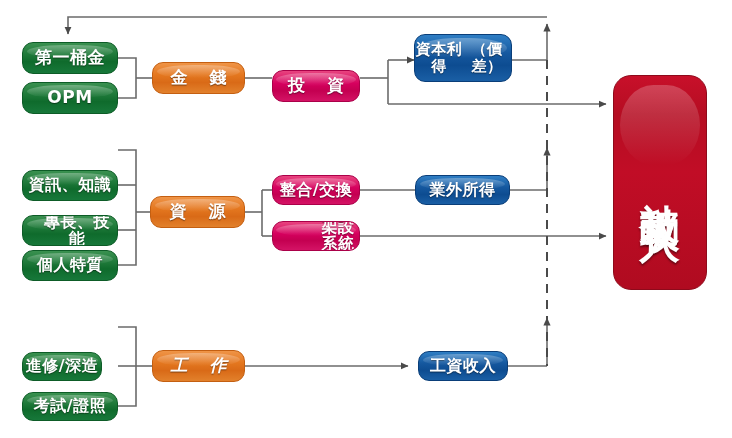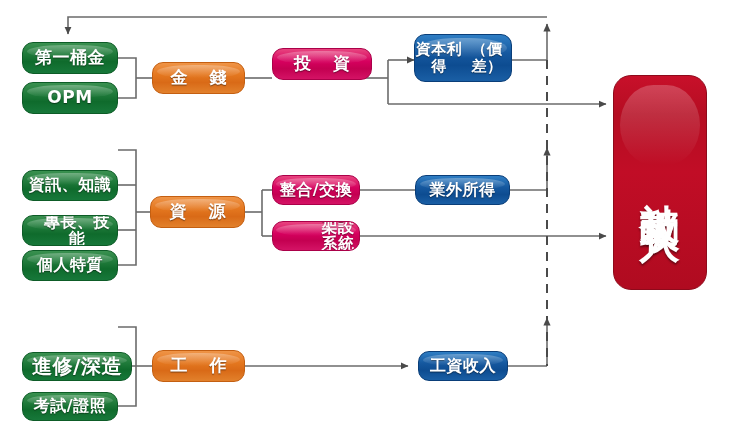--- a/index.html
+++ b/index.html
@@ -102,21 +102,21 @@
       <path d="M547,60 L547,366" stroke="#4a4a4a" stroke-width="2" stroke-dasharray="9 7"></path>
     </g>
   </svg>
 
   <div class="node green" style="left:22px;top:42px;width:96px;height:32px;">第一桶金</div>
 
   <div class="node green" style="left:22px;top:82px;width:96px;height:32px;">OPM</div>
 
   <div class="node orange wide-sp" style="left:152px;top:62px;width:93px;height:32px;">金 錢</div>
 
-  <div class="node pink wide-sp" style="left:272px;top:48px;width:100px;height:32px;">投 資</div>
+  <div class="node pink wide-sp" style="left:272px;top:70px;width:88px;height:32px;">投 資</div>
 
   <div class="node blue two-line" style="left:414px;top:34px;width:98px;height:48px;">
     <span>資本利得</span>
     <span>（價差）</span>
   </div>
 
 
   <div class="node green" style="left:22px;top:170px;width:96px;height:31px;font-size:16px;">資訊、知識</div>
 
   <div class="node green" style="left:22px;top:215px;width:96px;height:31px;font-size:16px;padding-left:14px;">專長、技能</div>
@@ -125,25 +125,25 @@
 
   <div class="node orange wide-sp" style="left:150px;top:196px;width:95px;height:32px;">資 源</div>
 
   <div class="node pink" style="left:272px;top:175px;width:88px;height:30px;font-size:16px;">整合/交換</div>
 
   <div class="node pink" style="left:272px;top:221px;width:88px;height:30px;font-size:16px;padding-left:44px;">架設系統</div>
 
   <div class="node blue" style="left:415px;top:175px;width:95px;height:30px;font-size:16px;">業外所得</div>
 
 
-  <div class="node green" style="left:22px;top:352px;width:110px;height:29px;font-size:20px;">進修/深造</div>
+  <div class="node green" style="left:22px;top:352px;width:80px;height:29px;font-size:16px;">進修/深造</div>
 
   <div class="node green" style="left:22px;top:392px;width:96px;height:29px;font-size:16px;">考試/證照</div>
 
-  <div class="node orange wide-sp" style="left:152px;top:350px;width:93px;height:32px;">工 作</div>
+  <div class="node orange wide-sp" style="left:152px;top:350px;width:93px;height:32px;font-style:italic;">工 作</div>
 
   <div class="node blue" style="left:418px;top:351px;width:90px;height:30px;font-size:16px;">工資收入</div>
 
   <div class="node red" style="left:613px;top:75px;width:94px;height:215px;border-radius:18px;">
     <span class="vert">被動收入</span>
   </div>
 
 </div>
 
 </body></html>

